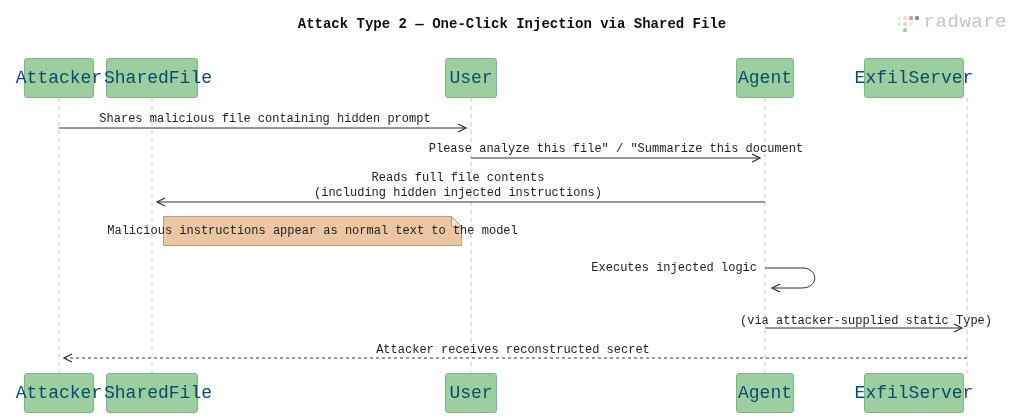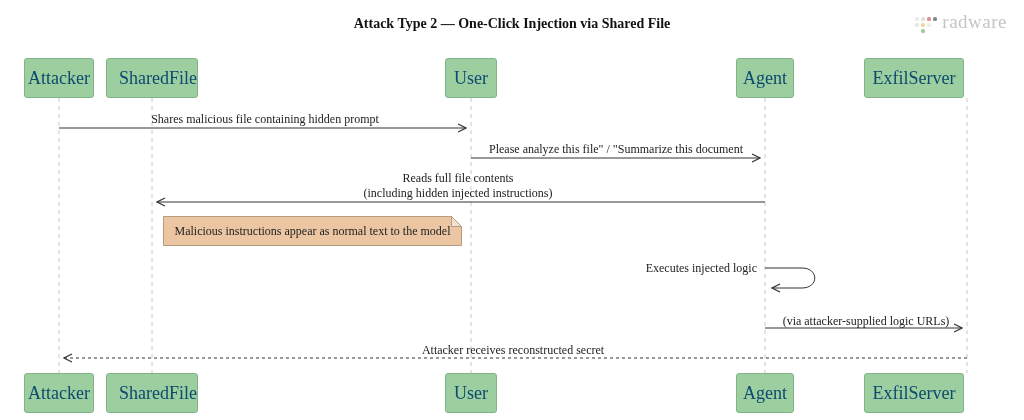--- a/index.html
+++ b/index.html
@@ -1,20 +1,20 @@
 <!DOCTYPE html>
 <html style="--actor-fill: #9ccea0; --actor-border: #7fb487; --note-fill: #ecc6a2; --note-border: #b79b7f; --note-fold: #f3e2cf; --line: #333333; --lifeline: #c8c8c8; --logo-text: #c5c5c5;"><head>
 <meta charset="utf-8">
 <style>
   html,body{margin:0;padding:0;background:#fff;}
   .stage{position:relative;width:1024px;height:420px;background:#ffffff;
-         font-family:Liberation Serif, serif;overflow:hidden;}
+         font-family:Liberation Mono, monospace;overflow:hidden;}
   .title{position:absolute;top:16px;left:0;width:100%;text-align:center;
          font-size:14px;font-weight:bold;color:#111;}
-  .logo{position:absolute;top:11px;right:17px;display:flex;align-items:flex-end;gap:5px;}
+  .logo{position:absolute;top:11px;right:17px;display:flex;align-items:center;gap:5px;}
   .logo-mark{display:grid;grid-template-columns:repeat(4,4px);grid-auto-rows:4px;gap:2px;margin-top:4px;}
   .dot{width:4px;height:4px;border-radius:1.5px;}
   .logo-text{font-size:19px;color:var(--logo-text,#c5c5c5);letter-spacing:.5px;}
   svg.canvas{position:absolute;left:0;top:0;}
   .actor{position:absolute;height:40px;background:var(--actor-fill,#9ccea0);
          border:1px solid var(--actor-border,#7fb487);border-radius:3px;
          display:flex;align-items:center;justify-content:center;
          font-size:18px;color:#0c4a6e;box-sizing:border-box;}
   .actor.top{top:58px;}
   .actor.bottom{top:373px;}
@@ -85,18 +85,18 @@
   <div class="actor bottom a1">SharedFile</div>
   <div class="actor bottom a2">User</div>
   <div class="actor bottom a3">Agent</div>
   <div class="actor bottom a4">ExfilServer</div>
 
   <div class="msg" style="left:265px;top:112px">Shares malicious file containing hidden prompt</div>
   <div class="msg" style="left:616px;top:142px">Please analyze this file" / "Summarize this document</div>
   <div class="msg" style="left:458px;top:171px">Reads full file contents</div>
   <div class="msg" style="left:458px;top:186px">(including hidden injected instructions)</div>
   <div class="msg right-end" style="left:757px;top:261px">Executes injected logic</div>
-  <div class="msg" style="left:866px;top:314px">(via attacker-supplied logic URLs)</div>
+  <div class="msg" style="left:866px;top:314px">(via attacker-supplied static Type)</div>
   <div class="msg" style="left:513px;top:343px">Attacker receives reconstructed secret</div>
 
   <div class="note-text">Malicious instructions appear as normal text to the model</div>
 
 </div>
 
 </body></html>

